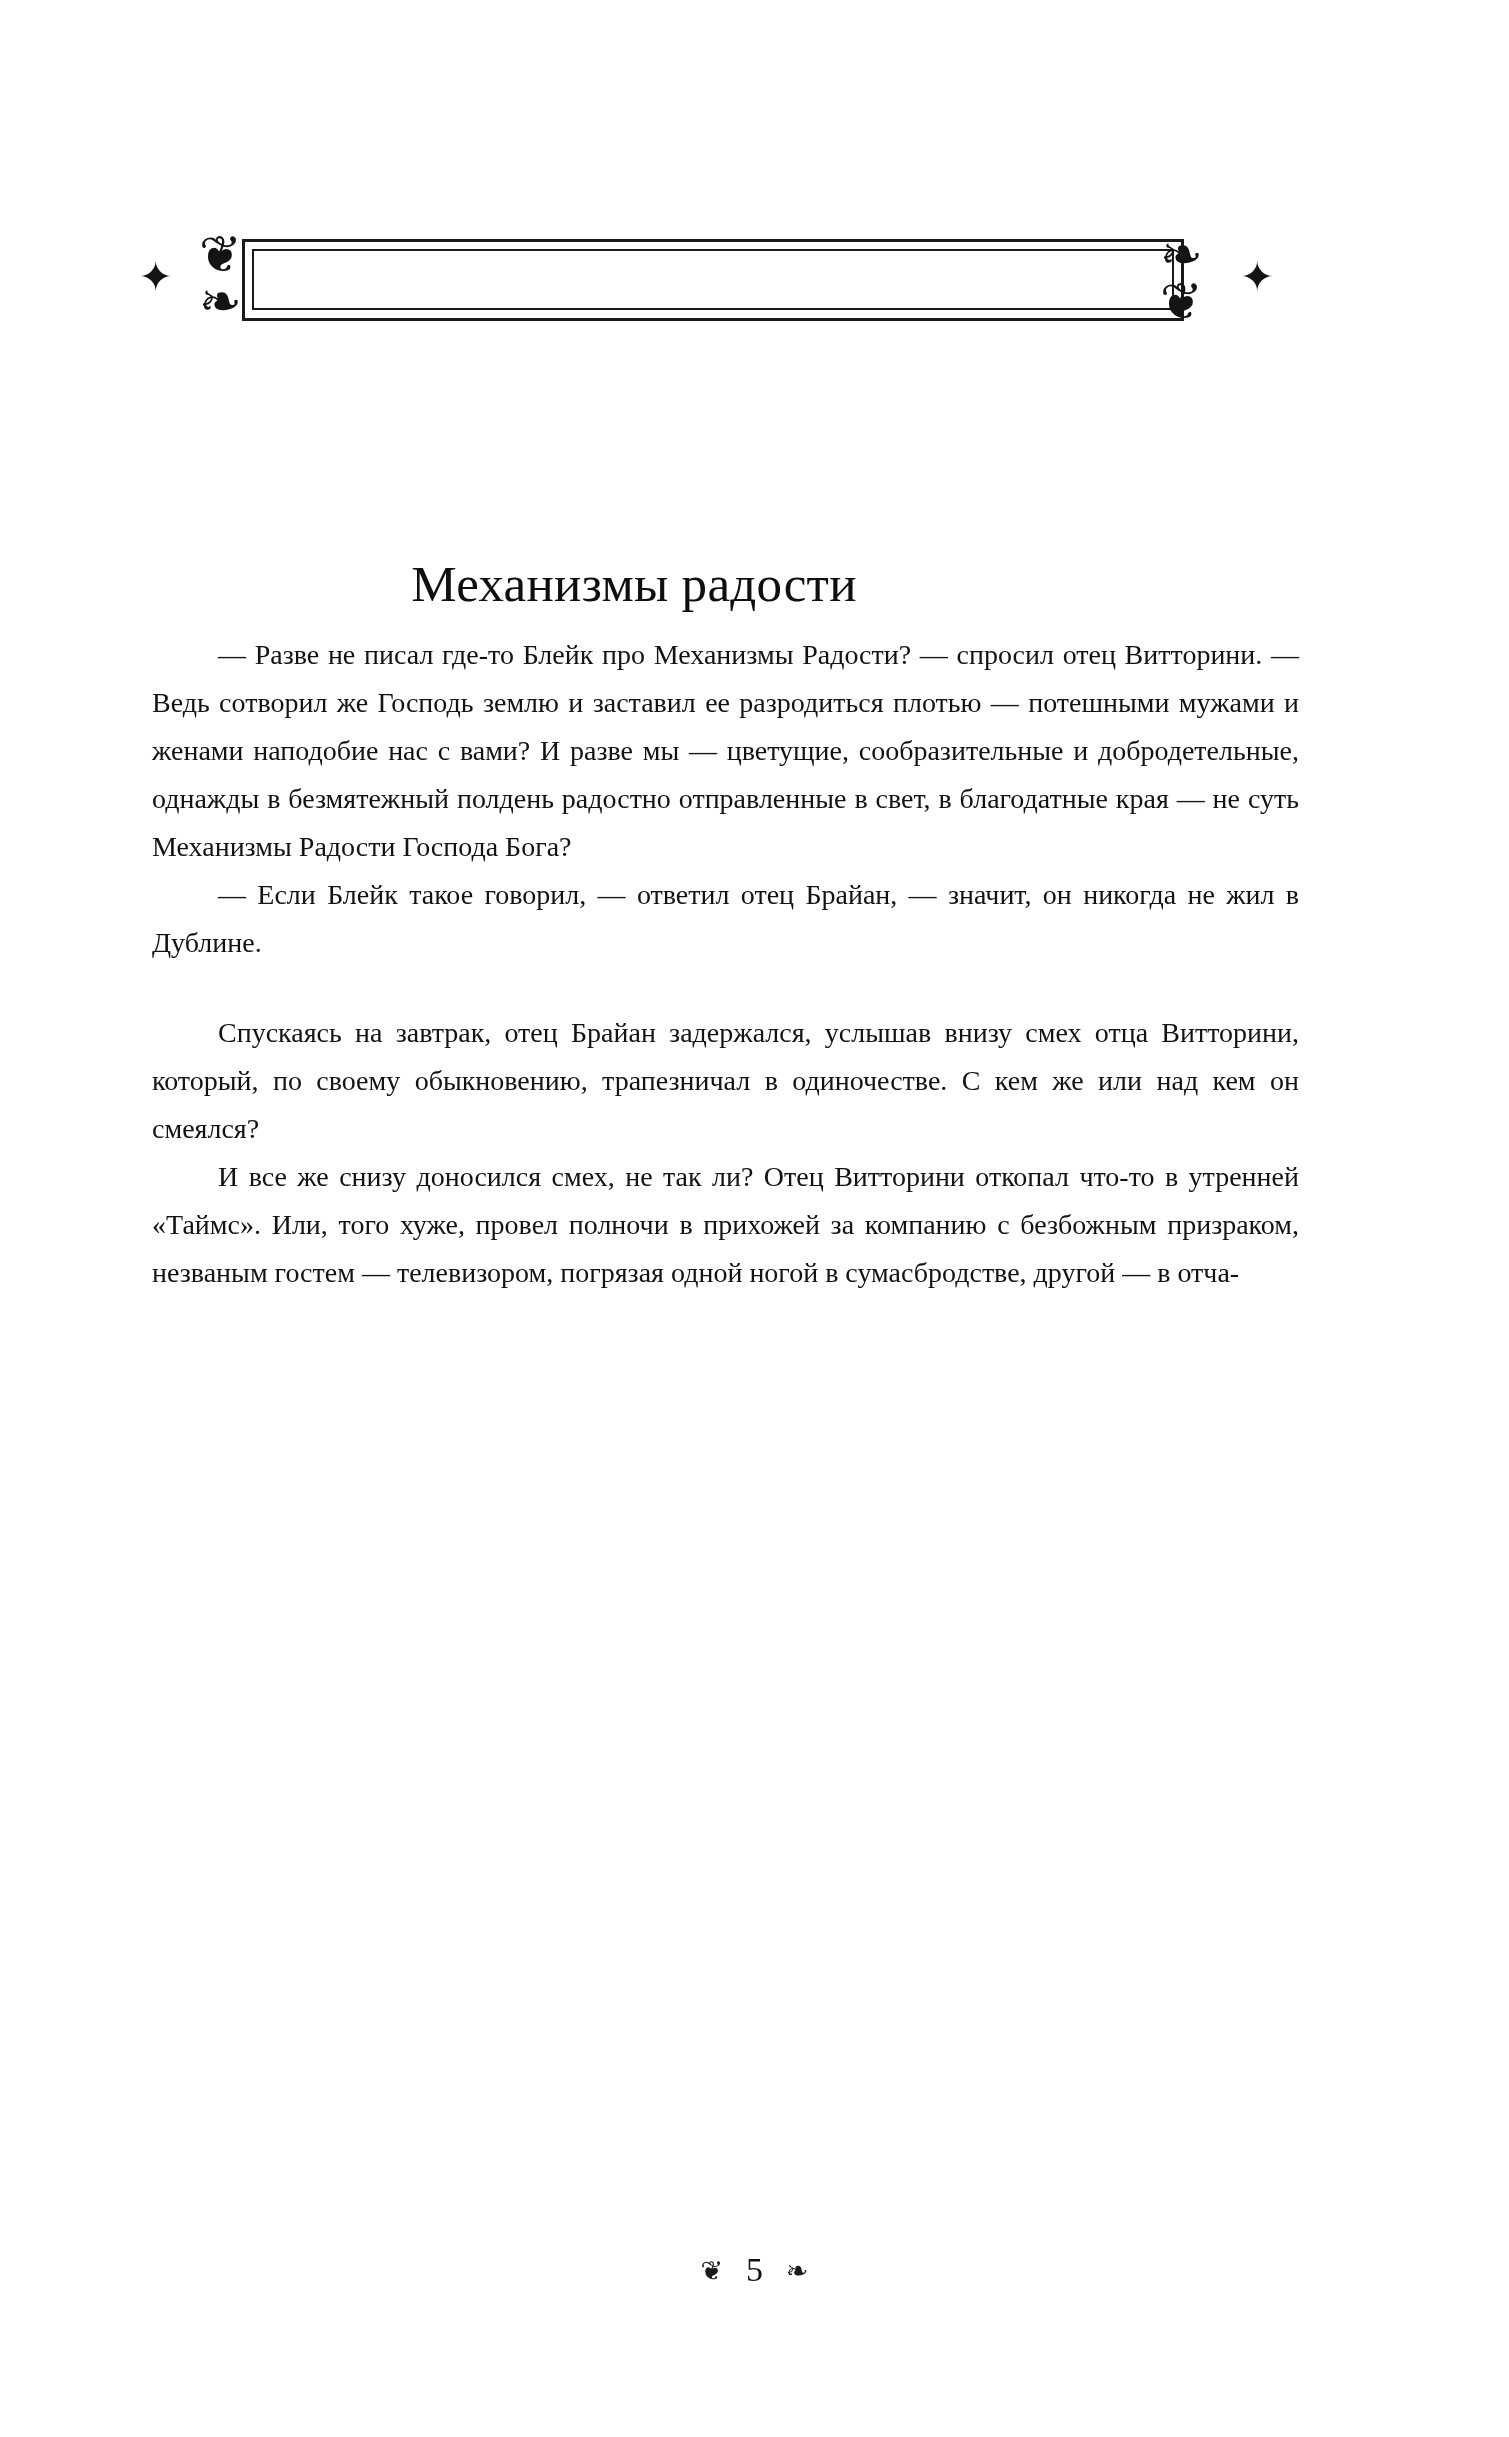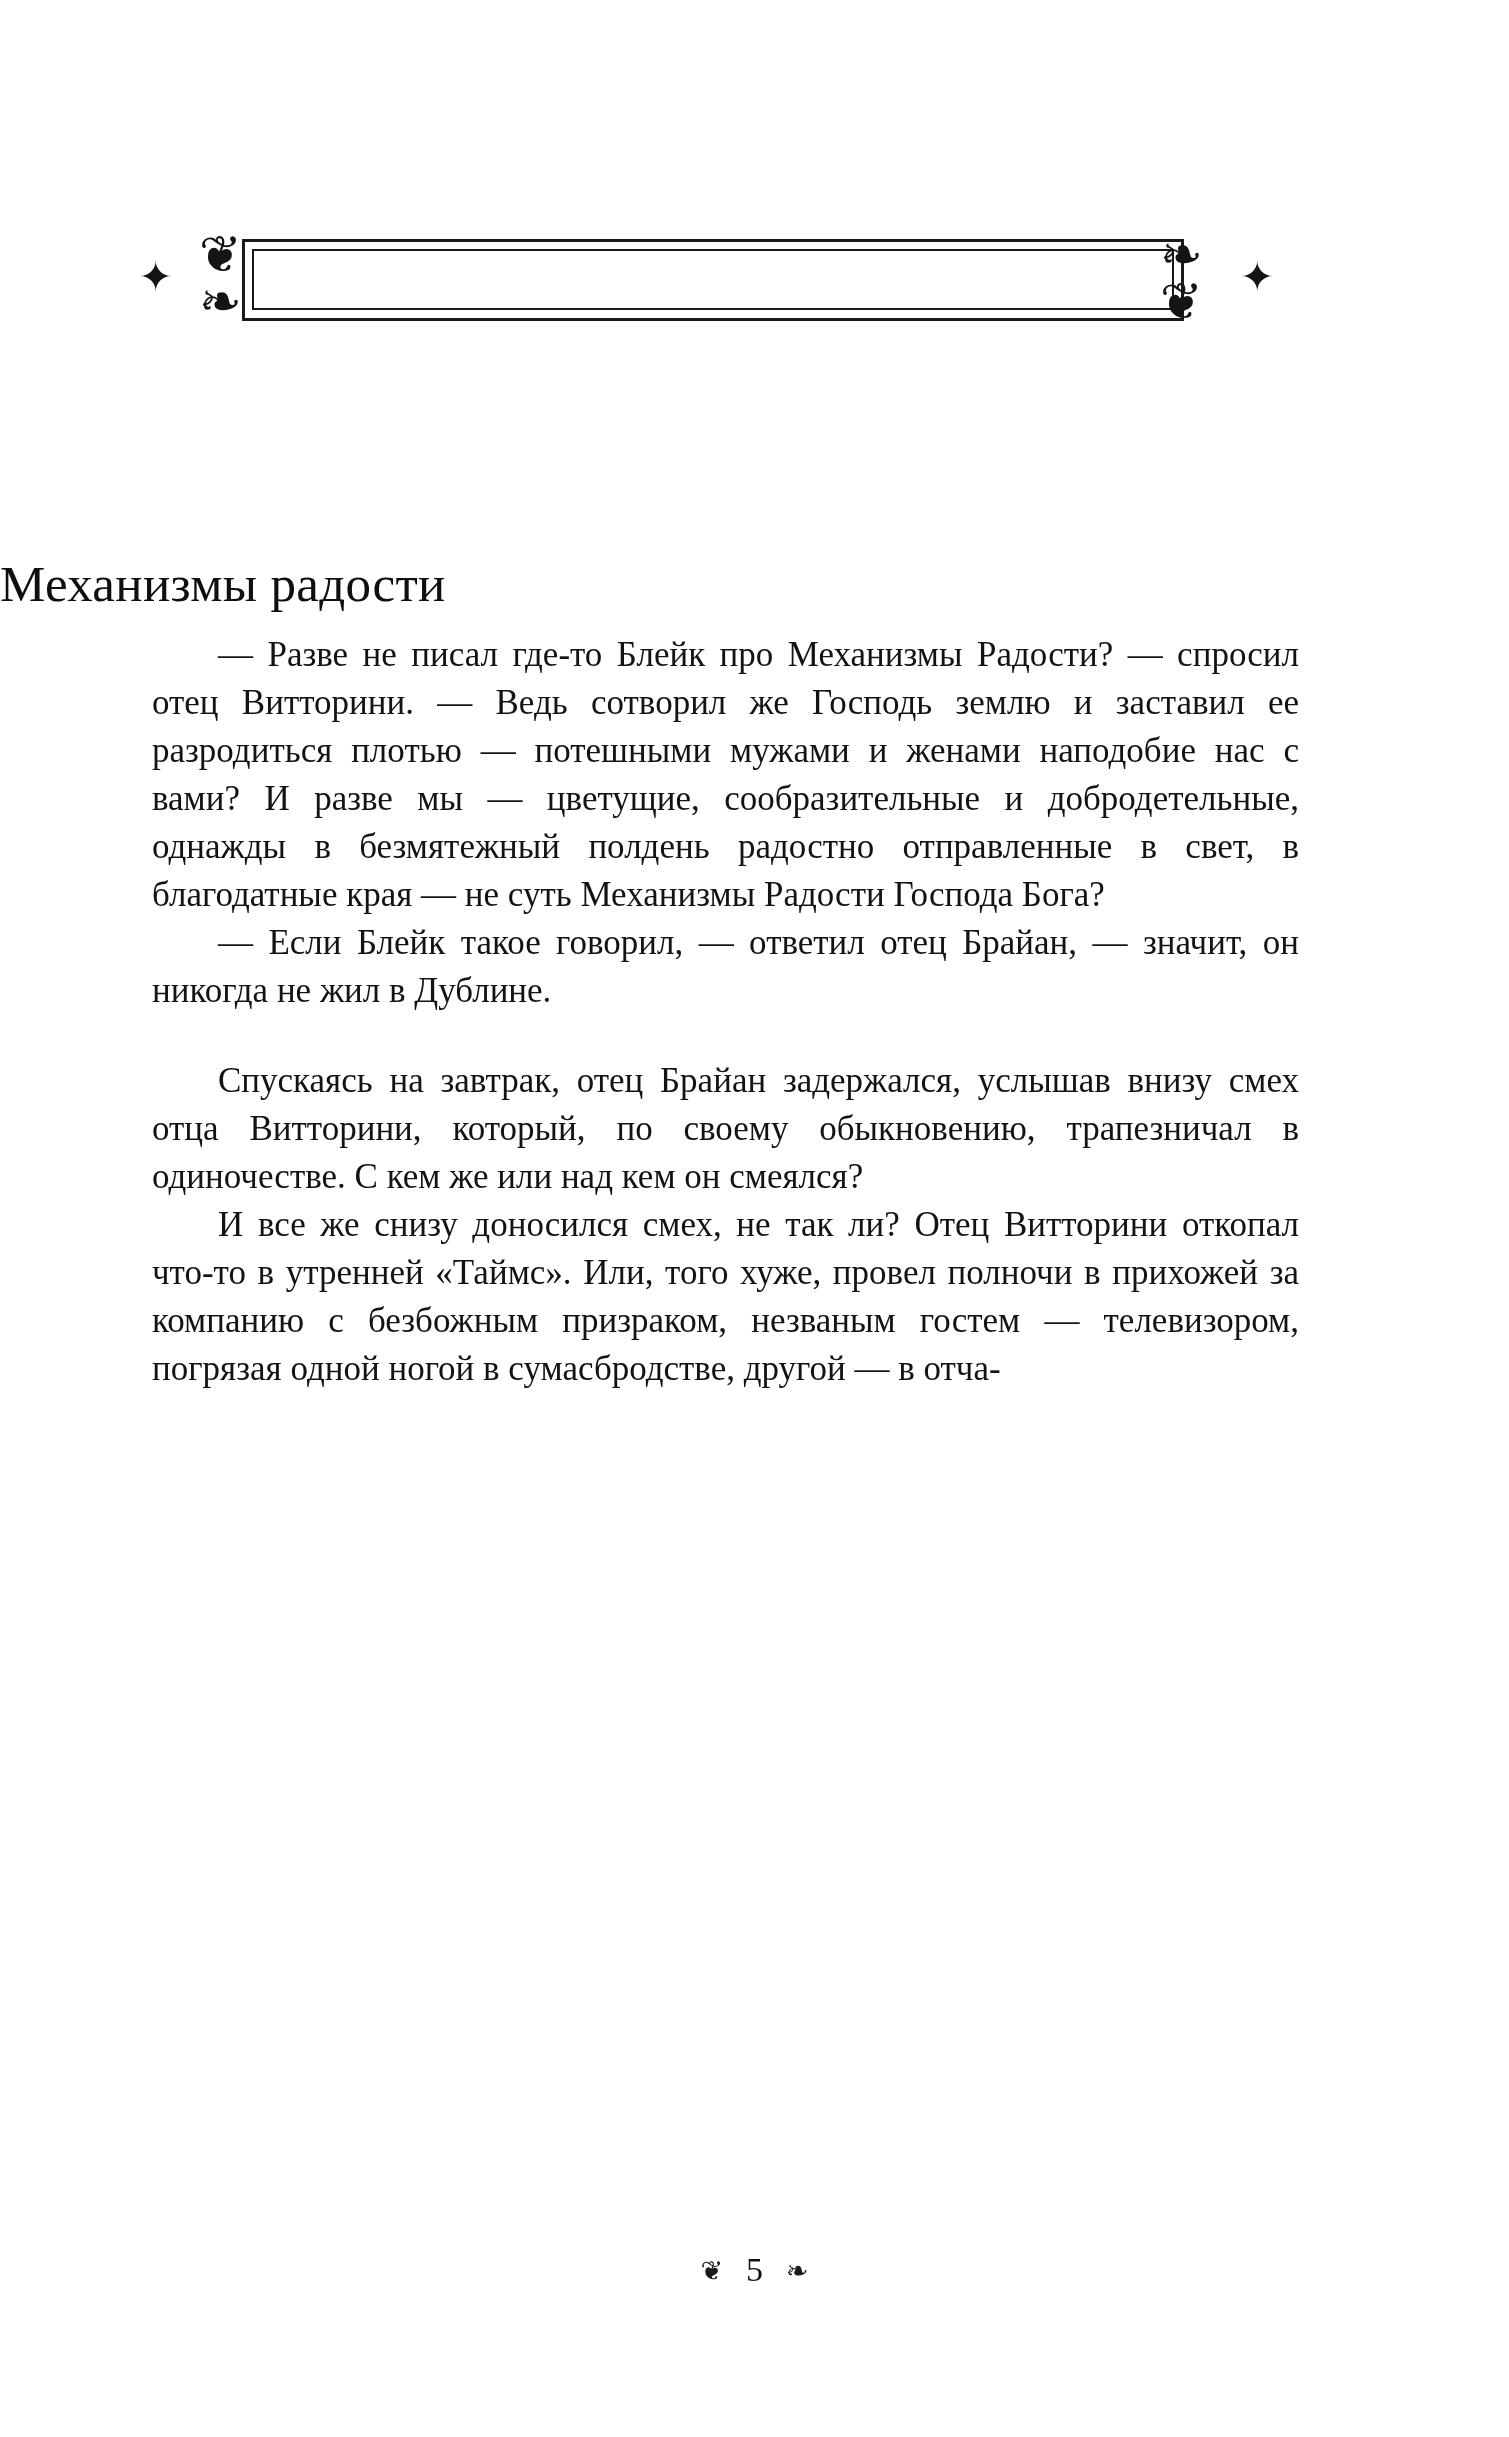--- a/index.html
+++ b/index.html
@@ -62,38 +62,38 @@
   .orn-right-bot  { left: 1027px; top: 51px; }
   .orn-diamond-left  { left: 5.5px;  top: 27px; font-size: 41px; }
   .orn-diamond-right { left: 1107px; top: 27px; font-size: 41px; }
 
   
   .chapter-title {
     position: absolute;
     left: 0;
     top: 522px;
     width: 1268px;
-    text-align: left;
+    text-align: center;
     font-size: 51px;
     line-height: 57px;
     letter-spacing: 0.3px;
     font-weight: normal;
     color: #0f0f0f;
   }
 
   
   .text-block {
     position: absolute;
     left: 152px;
     top: 631px;
     width: 1147px;
   }
   p {
     margin: 0;
-    font-size: 35px;
+    font-size: 28px;
     line-height: 48px;
     text-align: justify;
     text-indent: 66px;
     color: #131313;
     -webkit-hyphens: manual;
     hyphens: manual;
   }
   p.dash-para { text-indent: 66px; }
   .gap { height: 42px; }
   .ital { font-style: italic; }

